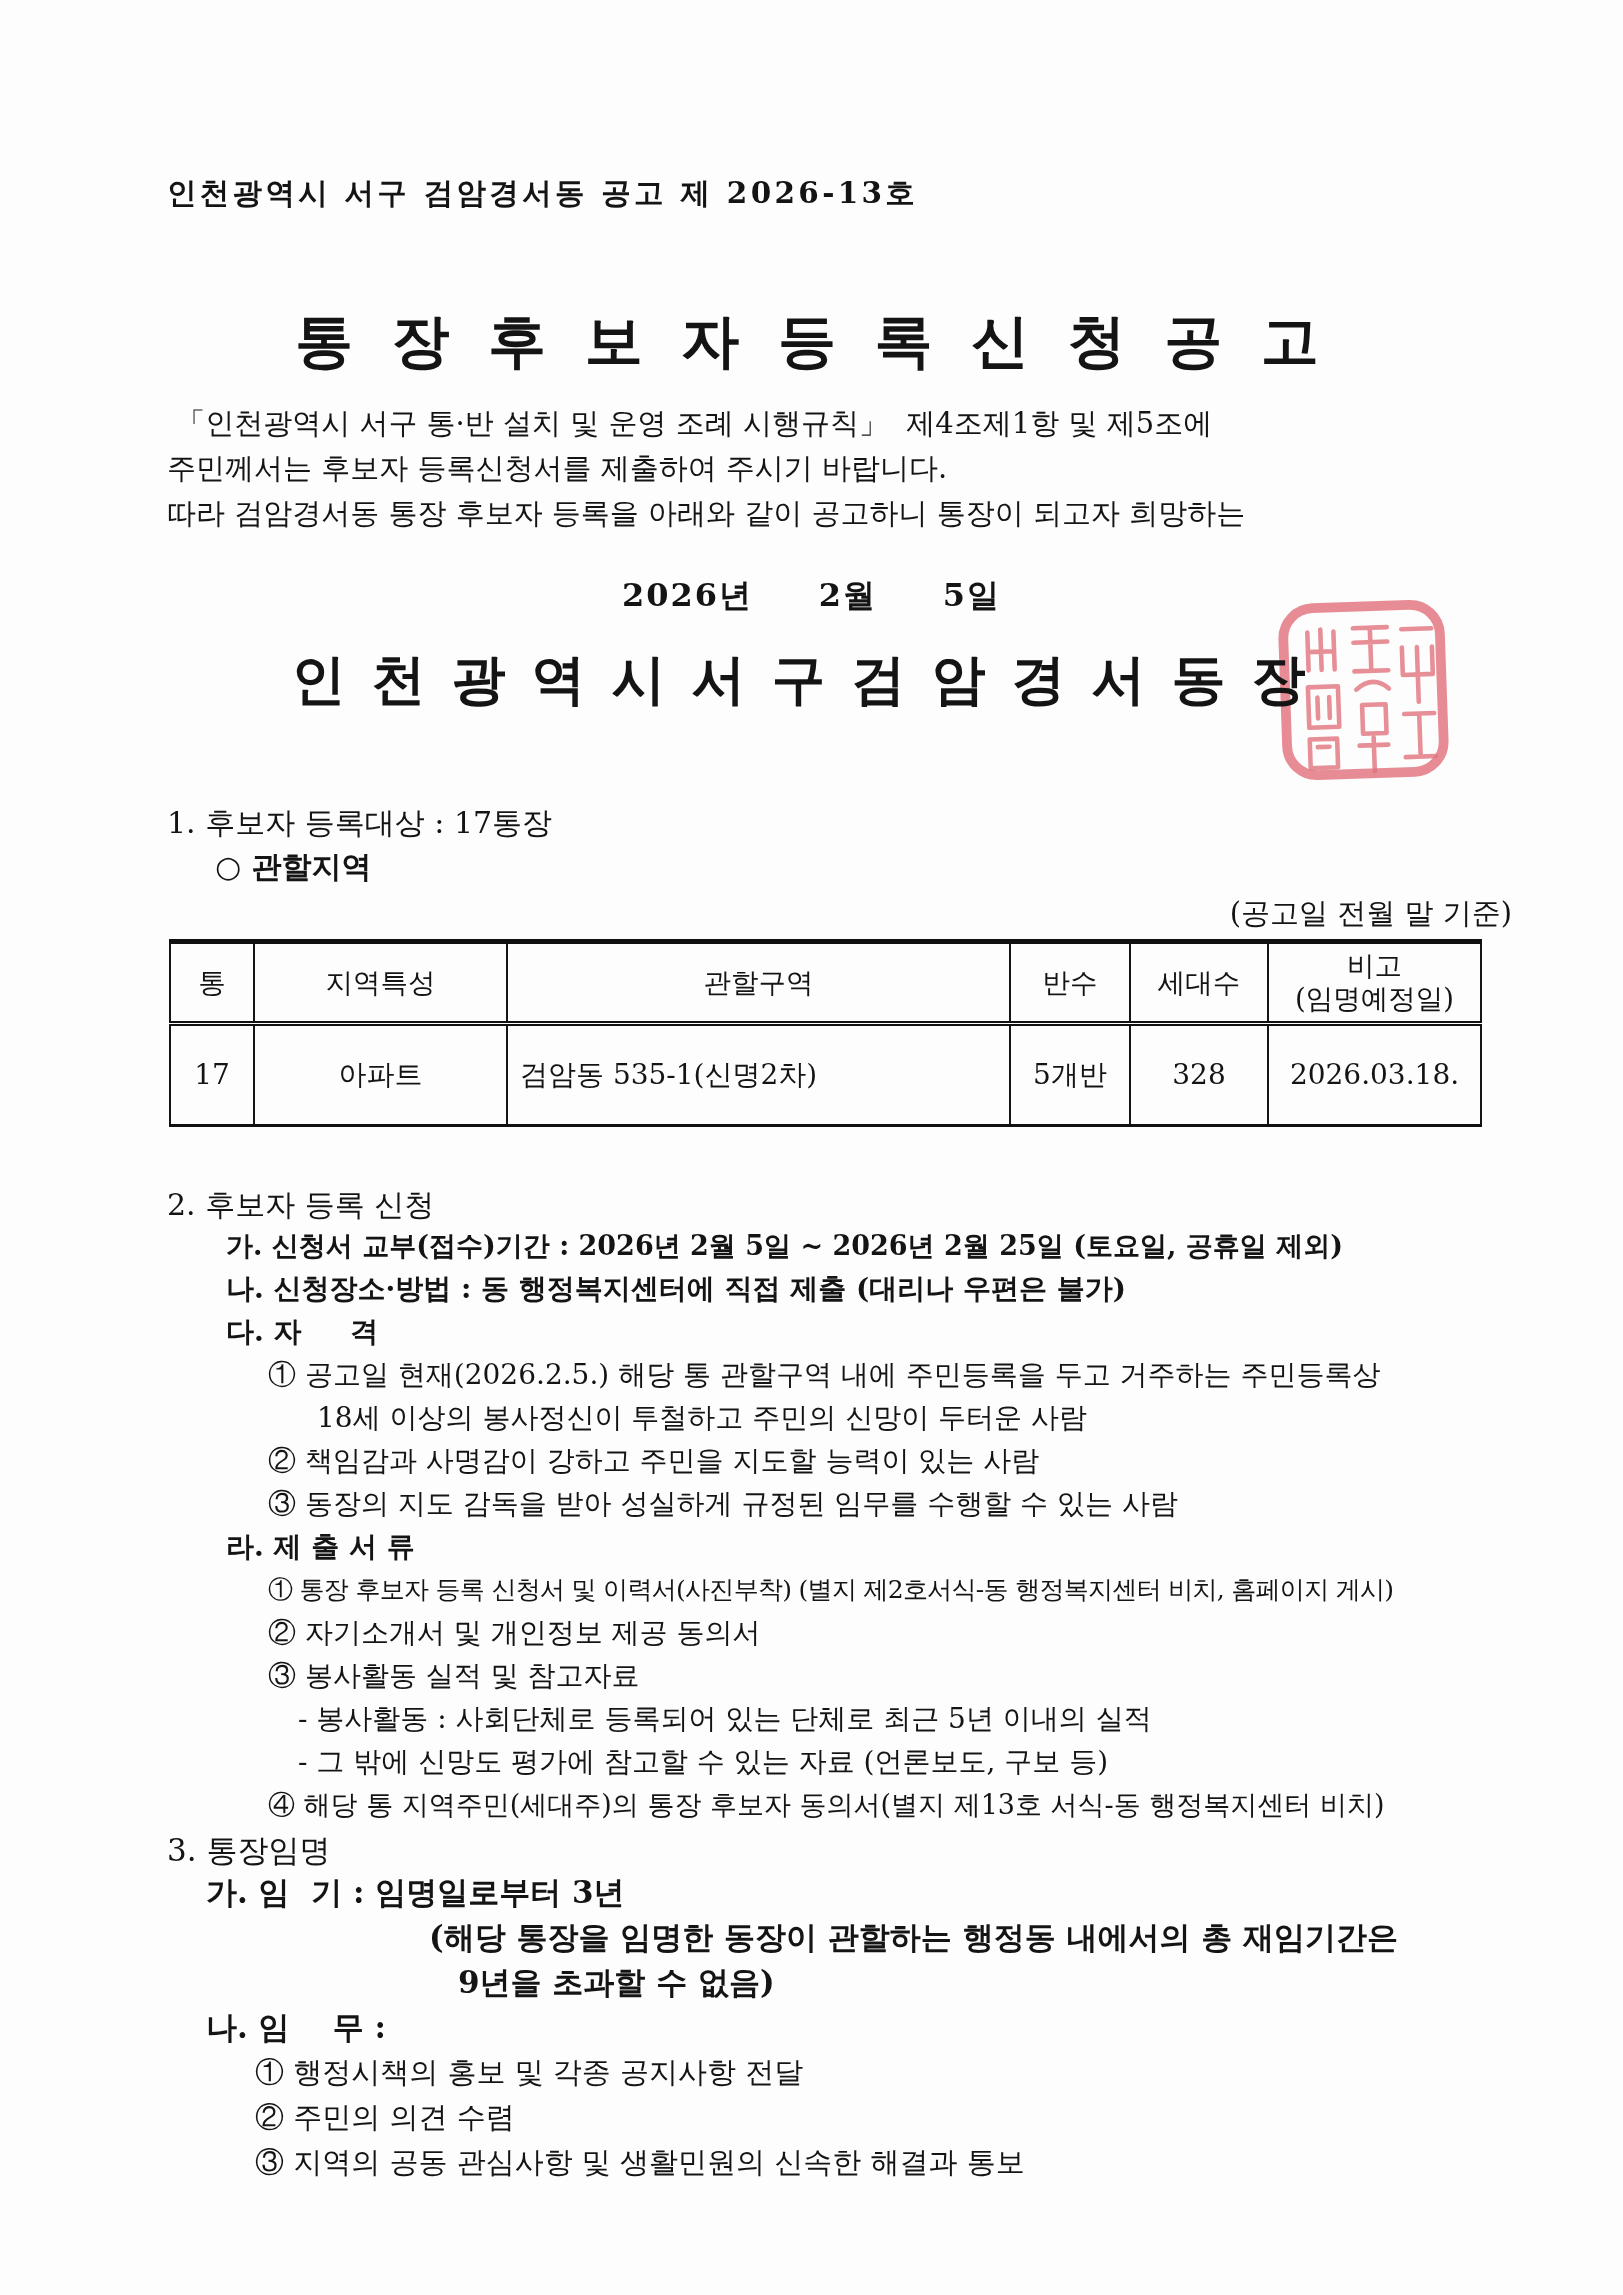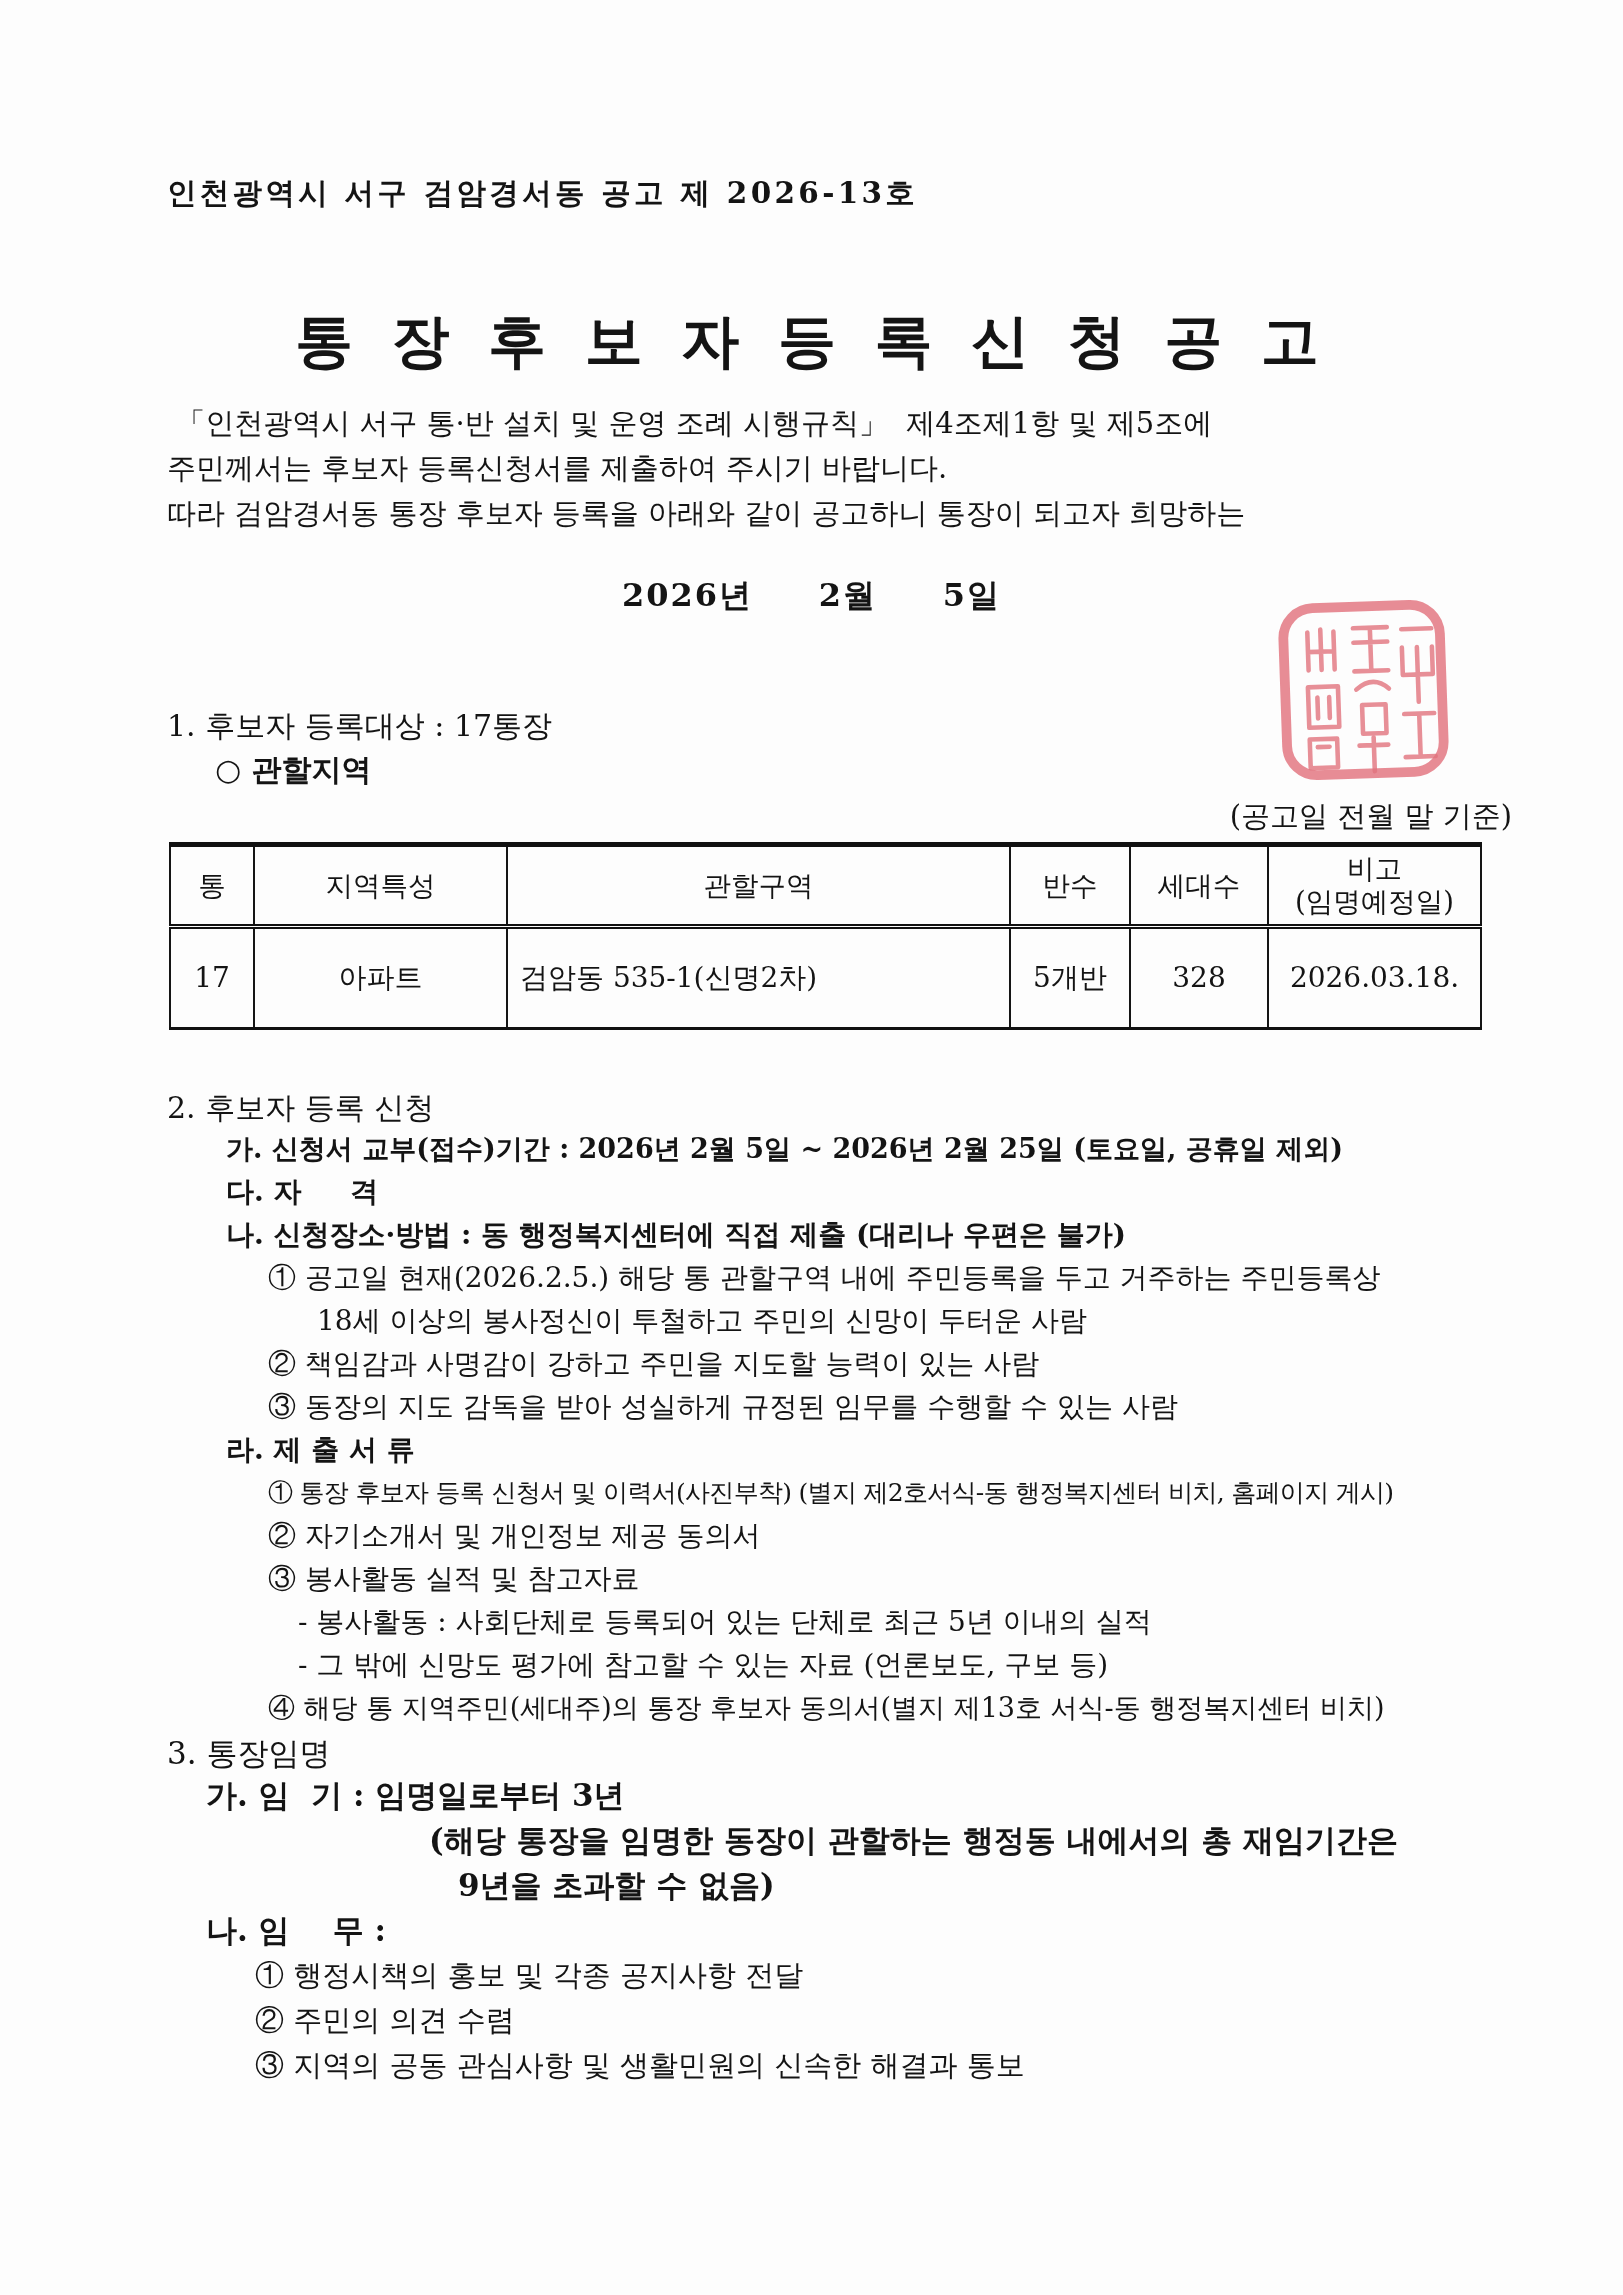--- a/index.html
+++ b/index.html
@@ -68,20 +68,21 @@
   <div class="doc-title">통 장 후 보 자 등 록 신 청 공 고</div>
 
   <div class="intro">
     <div class="iline first">「인천광역시 서구 통·반 설치 및 운영 조례 시행규칙」&nbsp; 제4조제1항 및 제5조에</div>
     <div class="iline">주민께서는 후보자 등록신청서를 제출하여 주시기 바랍니다.</div>
     <div class="iline">따라 검암경서동 통장 후보자 등록을 아래와 같이 공고하니 통장이 되고자 희망하는</div>
   </div>
 
   <div class="date-line">2026년&nbsp;&nbsp;&nbsp;&nbsp;&nbsp;2월&nbsp;&nbsp;&nbsp;&nbsp;&nbsp;5일</div>
 
+  <div class="issuer-line">인천광역시서구검암경서동장</div>
 
   <svg class="seal" viewBox="0 0 262 278" xmlns="http://www.w3.org/2000/svg">
     <g fill="none" stroke="#e2737e" stroke-linecap="round" stroke-linejoin="round">
       <rect x="11" y="11" width="240" height="256" rx="46" stroke-width="15" opacity="0.82"></rect>
       <g stroke-width="7" opacity="0.8">
         <path d="M48 48 v58 M68 44 v62 M88 48 v58 M48 78 h40"></path>
         <path d="M46 132 h46 v62 h-46 z M60 148 v32 M78 148 v32"></path>
         <path d="M46 212 h42 v44 h-42 z M58 224 h18"></path>
         <path d="M118 44 h52 M118 66 h52 M144 44 v66 M118 110 h52"></path>
         <path d="M120 138 q26 -22 50 0 M128 162 h36 v44 h-36 z"></path>
@@ -123,22 +124,22 @@
         <td class="left">검암동 535-1(신명2차)</td>
         <td>5개반</td>
         <td>328</td>
         <td>2026.03.18.</td>
       </tr>
     </tbody>
   </table>
 
   <div class="sec-heading s2-head">2. 후보자 등록 신청</div>
   <div class="line b ml1 scond">가. 신청서 교부(접수)기간 : 2026년 2월 5일 ~ 2026년 2월 25일 (토요일, 공휴일 제외)</div>
+  <div class="line b ml1">나. 신청장소·방법 : 동 행정복지센터에 직접 제출 (대리나 우편은 불가)</div>
   <div class="line b ml1">다. 자&nbsp;&nbsp;&nbsp;&nbsp;&nbsp;격</div>
-  <div class="line b ml1">나. 신청장소·방법 : 동 행정복지센터에 직접 제출 (대리나 우편은 불가)</div>
   <div class="line ml2">① 공고일 현재(2026.2.5.) 해당 통 관할구역 내에 주민등록을 두고 거주하는 주민등록상</div>
   <div class="line ml3">18세 이상의 봉사정신이 투철하고 주민의 신망이 두터운 사람</div>
   <div class="line ml2">② 책임감과 사명감이 강하고 주민을 지도할 능력이 있는 사람</div>
   <div class="line ml2">③ 동장의 지도 감독을 받아 성실하게 규정된 임무를 수행할 수 있는 사람</div>
   <div class="line b ml1">라. 제 출 서 류</div>
   <div class="line ml2 cond">① 통장 후보자 등록 신청서 및 이력서(사진부착) (별지 제2호서식-동 행정복지센터 비치, 홈페이지 게시)</div>
   <div class="line ml2">② 자기소개서 및 개인정보 제공 동의서</div>
   <div class="line ml2">③ 봉사활동 실적 및 참고자료</div>
   <div class="line mld">- 봉사활동 : 사회단체로 등록되어 있는 단체로 최근 5년 이내의 실적</div>
   <div class="line mld">- 그 밖에 신망도 평가에 참고할 수 있는 자료 (언론보도, 구보 등)</div>

